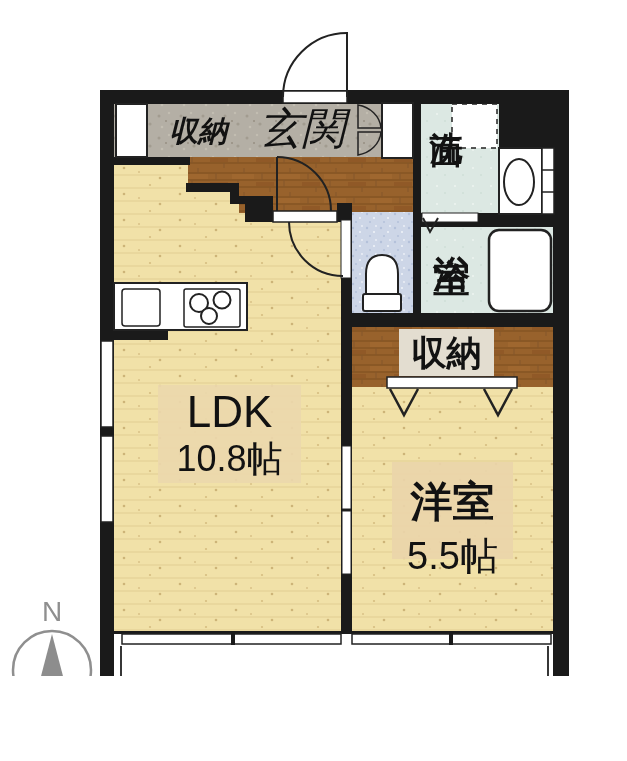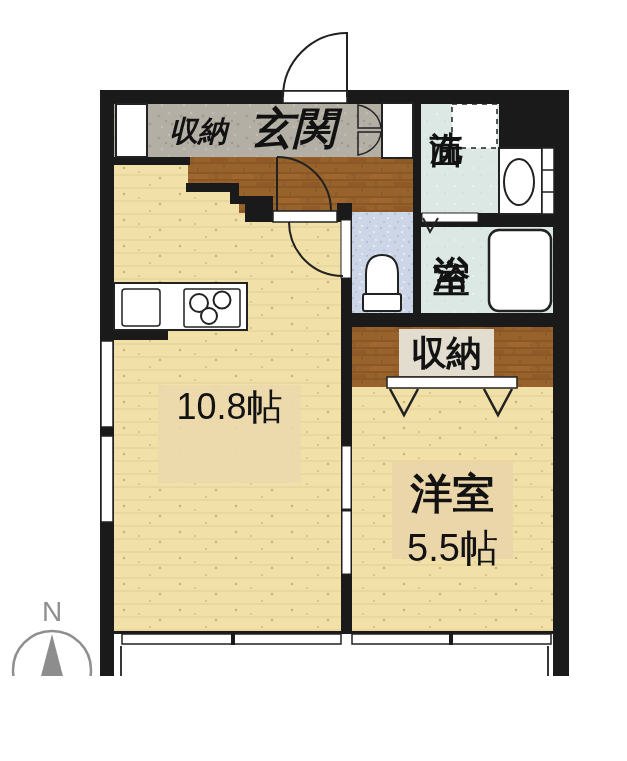--- a/index.html
+++ b/index.html
@@ -3,33 +3,33 @@
 <meta charset="utf-8">
 <style>
   html,body{margin:0;padding:0;background:#fff;}
   #stage{position:relative;width:627px;height:676px;background:#fff;overflow:hidden;
          font-family:"Liberation Sans",sans-serif;}
   #planSvg{position:absolute;left:0;top:0;}
   .lbl{position:absolute;color:#121212;white-space:nowrap;}
   .vert{writing-mode:vertical-rl;text-orientation:upright;}
   #lbl-entry-storage{left:158px;top:112px;width:80px;text-align:center;
       font-size:29px;font-weight:bold;font-style:italic;}
-  #lbl-entry{left:250px;top:100px;width:104px;
-      font-size:43px;font-weight:bold;font-style:italic;}
+  #lbl-entry{left:250px;top:100px;width:104px;text-align:center;
+      font-size:43px;font-weight:normal;font-style:italic;}
   #lbl-washroom{left:423px;top:105px;height:106px;font-size:33px;font-weight:bold;letter-spacing:5px;}
   #lbl-bathroom{left:426px;top:226px;height:92px;font-size:37px;font-weight:bold;letter-spacing:2px;}
   #lbl-closet{left:399px;top:329px;width:95px;height:47px;background:#e3ddd0;
       font-size:35px;font-weight:bold;text-align:center;line-height:47px;}
   #box-ldk{left:158px;top:385px;width:143px;height:98px;background:rgba(236,216,172,.92);
       text-align:center;}
   #box-ldk .l1{display:block;font-size:44px;line-height:50px;margin-top:2px;}
   #box-ldk .l2{display:block;font-size:36px;line-height:44px;}
   #box-western{left:392px;top:462px;width:121px;height:97px;background:rgba(234,213,170,.92);
       text-align:center;}
-  #box-western .l1{display:block;font-size:42px;line-height:50px;font-weight:bold;margin-top:7px;}
+  #box-western .l1{display:block;font-size:42px;line-height:50px;font-weight:bold;margin-top:15px;}
   #box-western .l2{display:block;font-size:38px;line-height:43px;margin-top:8px;}
   #lbl-n{left:34px;top:596px;width:36px;text-align:center;font-size:28px;color:#8f8f8f;}
 </style>
 </head>
 <body>
 
 <div id="stage">
 
 <svg id="planSvg" width="627" height="761" viewBox="0 0 627 761">
   <defs>
@@ -193,20 +193,21 @@
   </g>
 </svg>
 
 <div class="lbl" id="lbl-entry-storage">収納</div>
 <div class="lbl" id="lbl-entry">玄関</div>
 <div class="lbl vert" id="lbl-washroom">洗面</div>
 <div class="lbl vert" id="lbl-bathroom">浴室</div>
 <div class="lbl" id="lbl-closet">収納</div>
 
 <div class="lbl" id="box-ldk">
+  <span class="l1">LDK</span>
   <span class="l2">10.8帖</span>
 </div>
 
 <div class="lbl" id="box-western">
   <span class="l1">洋室</span>
   <span class="l2">5.5帖</span>
 </div>
 
 <div class="lbl" id="lbl-n">N</div>
 

